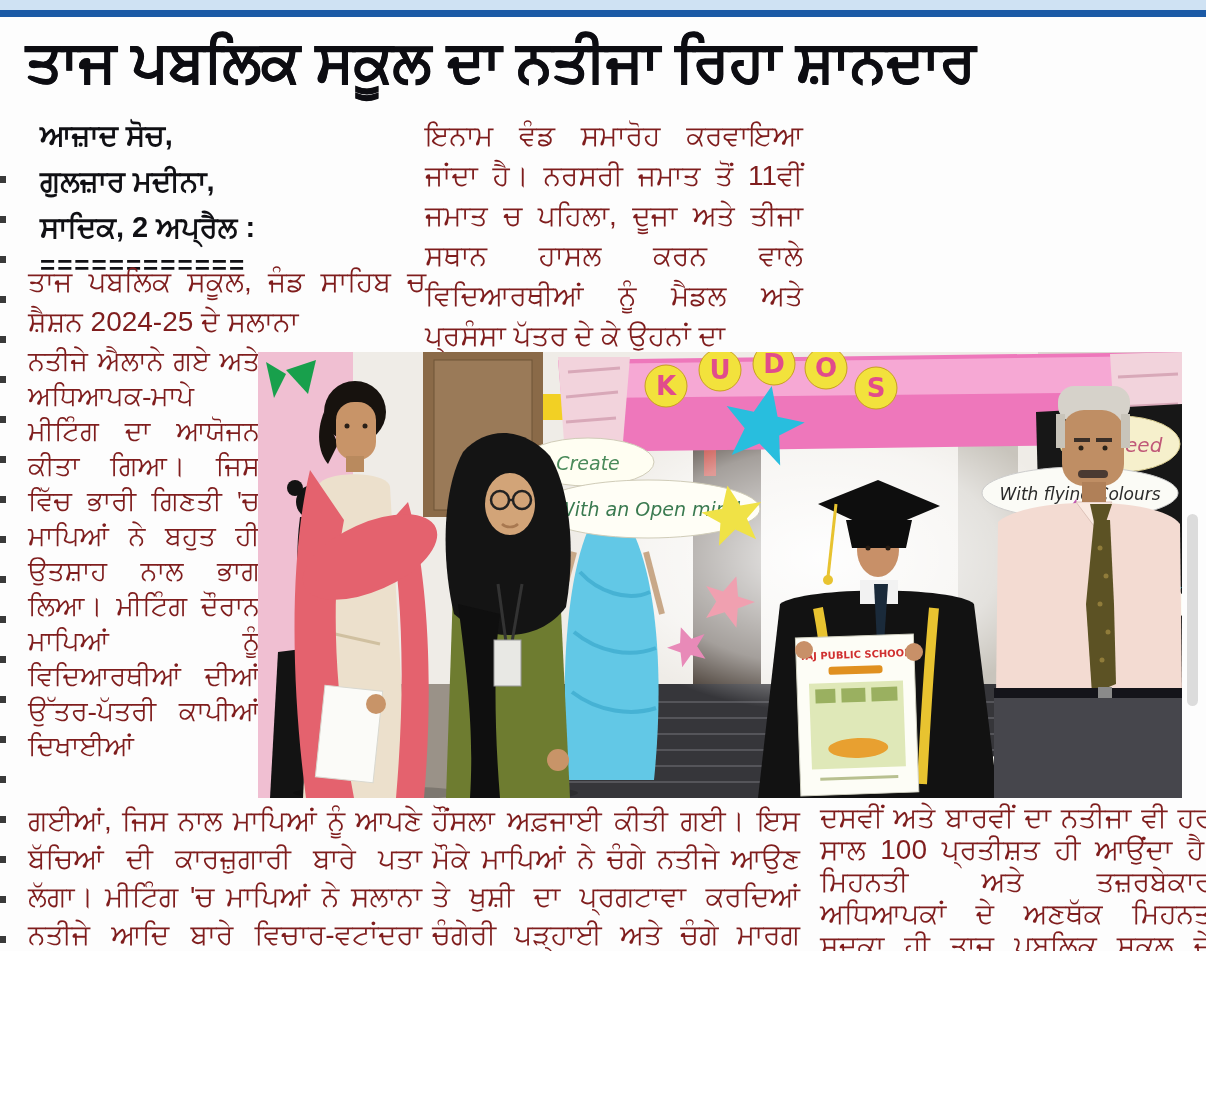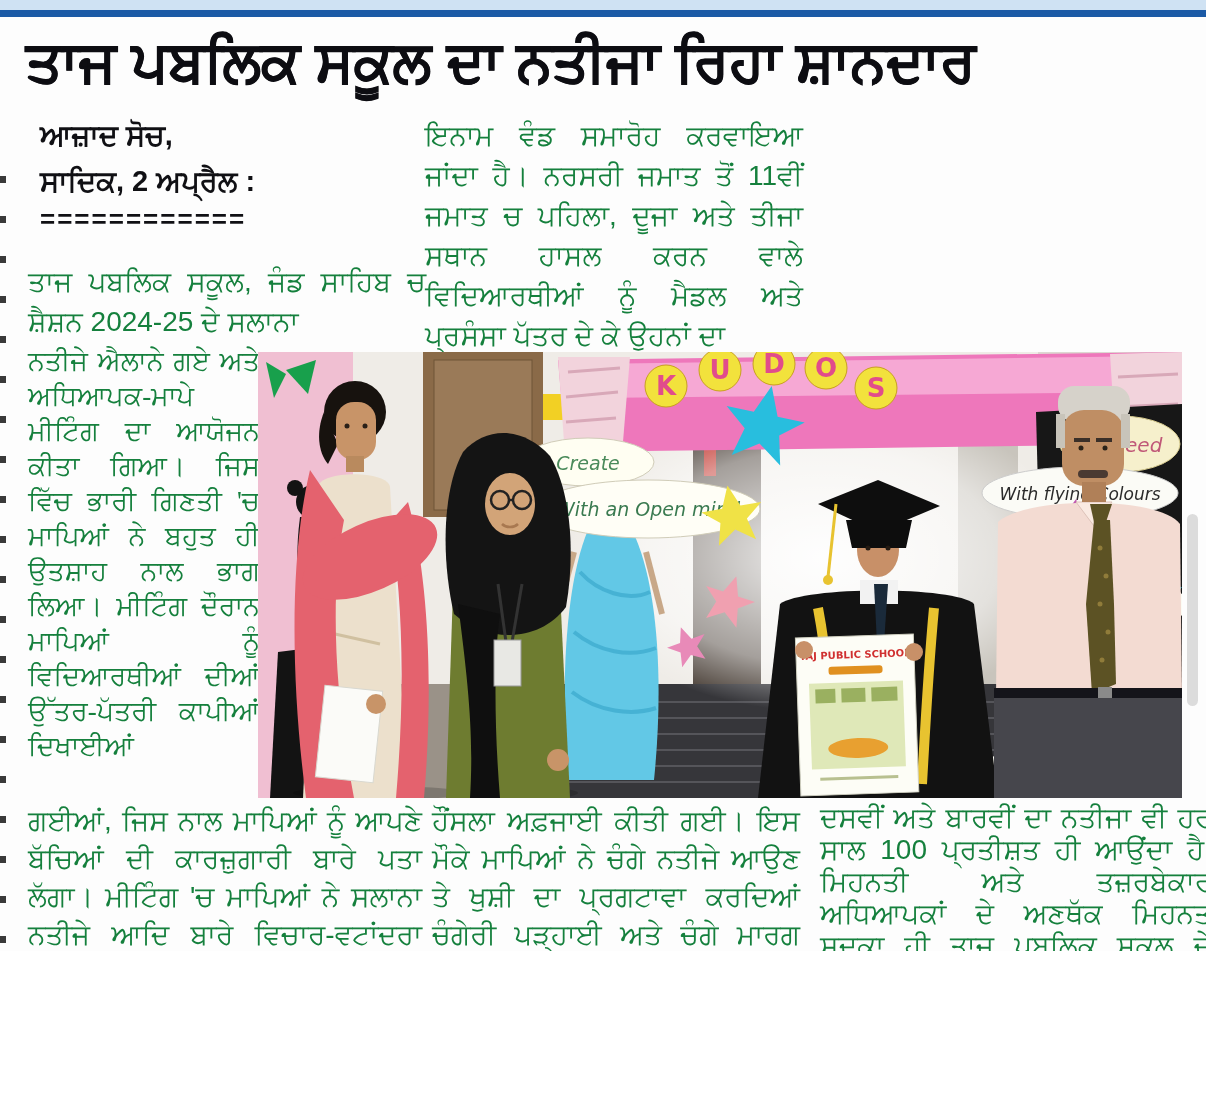--- a/index.html
+++ b/index.html
@@ -5,21 +5,21 @@
   html,body{margin:0;padding:0;background:#ffffff;}
   .page{position:relative;width:1206px;height:951px;background:#fdfdfd;overflow:hidden;
         font-family:"Liberation Sans","DejaVu Sans",sans-serif;color:#15151a;}
   .strip-light{position:absolute;left:0;top:0;width:1206px;height:10px;background:#cfe2f3;}
   .strip-dark{position:absolute;left:0;top:10px;width:1206px;height:7px;background:#1b5aa6;}
   .headline{position:absolute;left:26px;top:28px;width:1160px;font-size:57px;font-weight:800;
             letter-spacing:0px;color:#0d0d12;white-space:nowrap;-webkit-text-stroke:0.6px #0d0d12;}
   .byline{position:absolute;left:40px;top:112px;width:340px;text-align:left;font-weight:700;
           font-size:29px;line-height:46px;color:#101014;}
   .byline .divider{font-size:26px;letter-spacing:2px;line-height:30px;font-weight:800;}
-  .bodycol{position:absolute;font-size:28px;line-height:40px;text-align:justify;color:#15803d;}
+  .bodycol{position:absolute;font-size:28px;line-height:40px;text-align:justify;color:#7f1d1d;}
   .c1wide{left:28px;top:262px;width:398px;}
   .c1side{left:28px;top:344px;width:232px;line-height:35px;font-size:27px;font-family:Liberation Serif, serif;}
   .c2top{left:425px;top:116px;width:378px;}
   .c3top{left:813px;top:116px;width:392px;}
   .c1bot{left:28px;top:802px;width:394px;line-height:38px;}
   .c2bot{left:432px;top:802px;width:368px;line-height:38px;}
   .c3bot{left:820px;top:802px;width:392px;line-height:32px;}
   .left-marks{position:absolute;left:0;top:148px;width:6px;height:915px;
      background:repeating-linear-gradient(to bottom,transparent 0 28px,#3a3a3a 28px 35px,transparent 35px 40px);}
   .photo{position:absolute;left:258px;top:352px;width:924px;height:446px;}
@@ -32,20 +32,21 @@
 
 <div class="page">
 
   <div class="strip-light"></div>
   <div class="strip-dark"></div>
 
   <div class="headline">ਤਾਜ ਪਬਲਿਕ ਸਕੂਲ ਦਾ ਨਤੀਜਾ ਰਿਹਾ ਸ਼ਾਨਦਾਰ</div>
 
   <div class="byline">
     <div>ਆਜ਼ਾਦ ਸੋਚ,</div>
+    <div>ਗੁਲਜ਼ਾਰ ਮਦੀਨਾ,</div>
     <div>ਸਾਦਿਕ, 2 ਅਪ੍ਰੈਲ :</div>
     <div class="divider">============</div>
   </div>
 
   <div class="bodycol c2top">ਇਨਾਮ ਵੰਡ ਸਮਾਰੋਹ ਕਰਵਾਇਆ ਜਾਂਦਾ ਹੈ। ਨਰਸਰੀ ਜਮਾਤ ਤੋਂ 11ਵੀਂ ਜਮਾਤ ਚ ਪਹਿਲਾ, ਦੂਜਾ ਅਤੇ ਤੀਜਾ ਸਥਾਨ ਹਾਸਲ ਕਰਨ ਵਾਲੇ ਵਿਦਿਆਰਥੀਆਂ ਨੂੰ ਮੈਡਲ ਅਤੇ ਪ੍ਰਸੰਸਾ ਪੱਤਰ ਦੇ ਕੇ ਉਹਨਾਂ ਦਾ</div>
   <div class="bodycol c1wide">ਤਾਜ ਪਬਲਿਕ ਸਕੂਲ, ਜੰਡ ਸਾਹਿਬ ਚ ਸ਼ੈਸ਼ਨ 2024-25 ਦੇ ਸਲਾਨਾ</div>
   <div class="bodycol c1side">ਨਤੀਜੇ ਐਲਾਨੇ ਗਏ ਅਤੇ ਅਧਿਆਪਕ-ਮਾਪੇ ਮੀਟਿੰਗ ਦਾ ਆਯੋਜਨ ਕੀਤਾ ਗਿਆ। ਜਿਸ ਵਿੱਚ ਭਾਰੀ ਗਿਣਤੀ 'ਚ ਮਾਪਿਆਂ ਨੇ ਬਹੁਤ ਹੀ ਉਤਸ਼ਾਹ ਨਾਲ ਭਾਗ ਲਿਆ। ਮੀਟਿੰਗ ਦੌਰਾਨ ਮਾਪਿਆਂ ਨੂੰ ਵਿਦਿਆਰਥੀਆਂ ਦੀਆਂ ਉੱਤਰ-ਪੱਤਰੀ ਕਾਪੀਆਂ ਦਿਖਾਈਆਂ</div>
   <div class="bodycol c1bot">ਗਈਆਂ, ਜਿਸ ਨਾਲ ਮਾਪਿਆਂ ਨੂੰ ਆਪਣੇ ਬੱਚਿਆਂ ਦੀ ਕਾਰਜ਼ੁਗਾਰੀ ਬਾਰੇ ਪਤਾ ਲੱਗਾ। ਮੀਟਿੰਗ 'ਚ ਮਾਪਿਆਂ ਨੇ ਸਲਾਨਾ ਨਤੀਜੇ ਆਦਿ ਬਾਰੇ ਵਿਚਾਰ-ਵਟਾਂਦਰਾ ਕੀਤਾ। ਇਸ ਸਮੇਂ ਸਕੂਲ ਪ੍ਰਿੰਸੀਪਲ ਡਾ. ਰਜਿੰਦਰ ਕਸ਼ਯਪ ਨੇ ਦੱਸਿਆ ਕਿ ਸਲਾਨਾ ਨਤੀਜੇ ਨੂੰ ਮੁੱਖ ਰੱਖਦਿਆਂ ਹਰ ਸਾਲ</div>
   <div class="bodycol c2bot">ਹੌਂਸਲਾ ਅਫ਼ਜਾਈ ਕੀਤੀ ਗਈ। ਇਸ ਮੌਕੇ ਮਾਪਿਆਂ ਨੇ ਚੰਗੇ ਨਤੀਜੇ ਆਉਣ ਤੇ ਖੁਸ਼ੀ ਦਾ ਪ੍ਰਗਟਾਵਾ ਕਰਦਿਆਂ ਚੰਗੇਰੀ ਪੜ੍ਹਾਈ ਅਤੇ ਚੰਗੇ ਮਾਰਗ ਦਰਸ਼ਕ ਲਈ ਅਧਿਆਪਕਾਂ ਅਤੇ ਸਕੂਲ ਮਨੇਜਮੈਂਟ ਦਾ ਧੰਨਵਾਦ ਕੀਤਾ। ਇਸ ਮੌਕੇ ਚੇਅਰਮੈਨ ਸ. ਹਰਪ੍ਰੀਤ ਸਿੰਘ ਸੰਧੂ, ਮੈਡਮ ਰਮਨਦੀਪ</div>
   <div class="bodycol c3bot">ਦਸਵੀਂ ਅਤੇ ਬਾਰਵੀਂ ਦਾ ਨਤੀਜਾ ਵੀ ਹਰ ਸਾਲ 100 ਪ੍ਰਤੀਸ਼ਤ ਹੀ ਆਉਂਦਾ ਹੈ, ਮਿਹਨਤੀ ਅਤੇ ਤਜ਼ਰਬੇਕਾਰ ਅਧਿਆਪਕਾਂ ਦੇ ਅਣਥੱਕ ਮਿਹਨਤ ਸਦਕਾ ਹੀ ਤਾਜ ਪਬਲਿਕ ਸਕੂਲ ਦੇ ਵਿਦਿਆਥੀ ਦੇਸ਼-ਵਿਦੇਸ਼ ਚ ਸਕੂਲ ਅਤੇ ਮਾਪਿਆਂ ਦਾ ਨਾਂਅ ਰੌਸ਼ਨ ਕਰਦੇ ਹਨ।</div>

